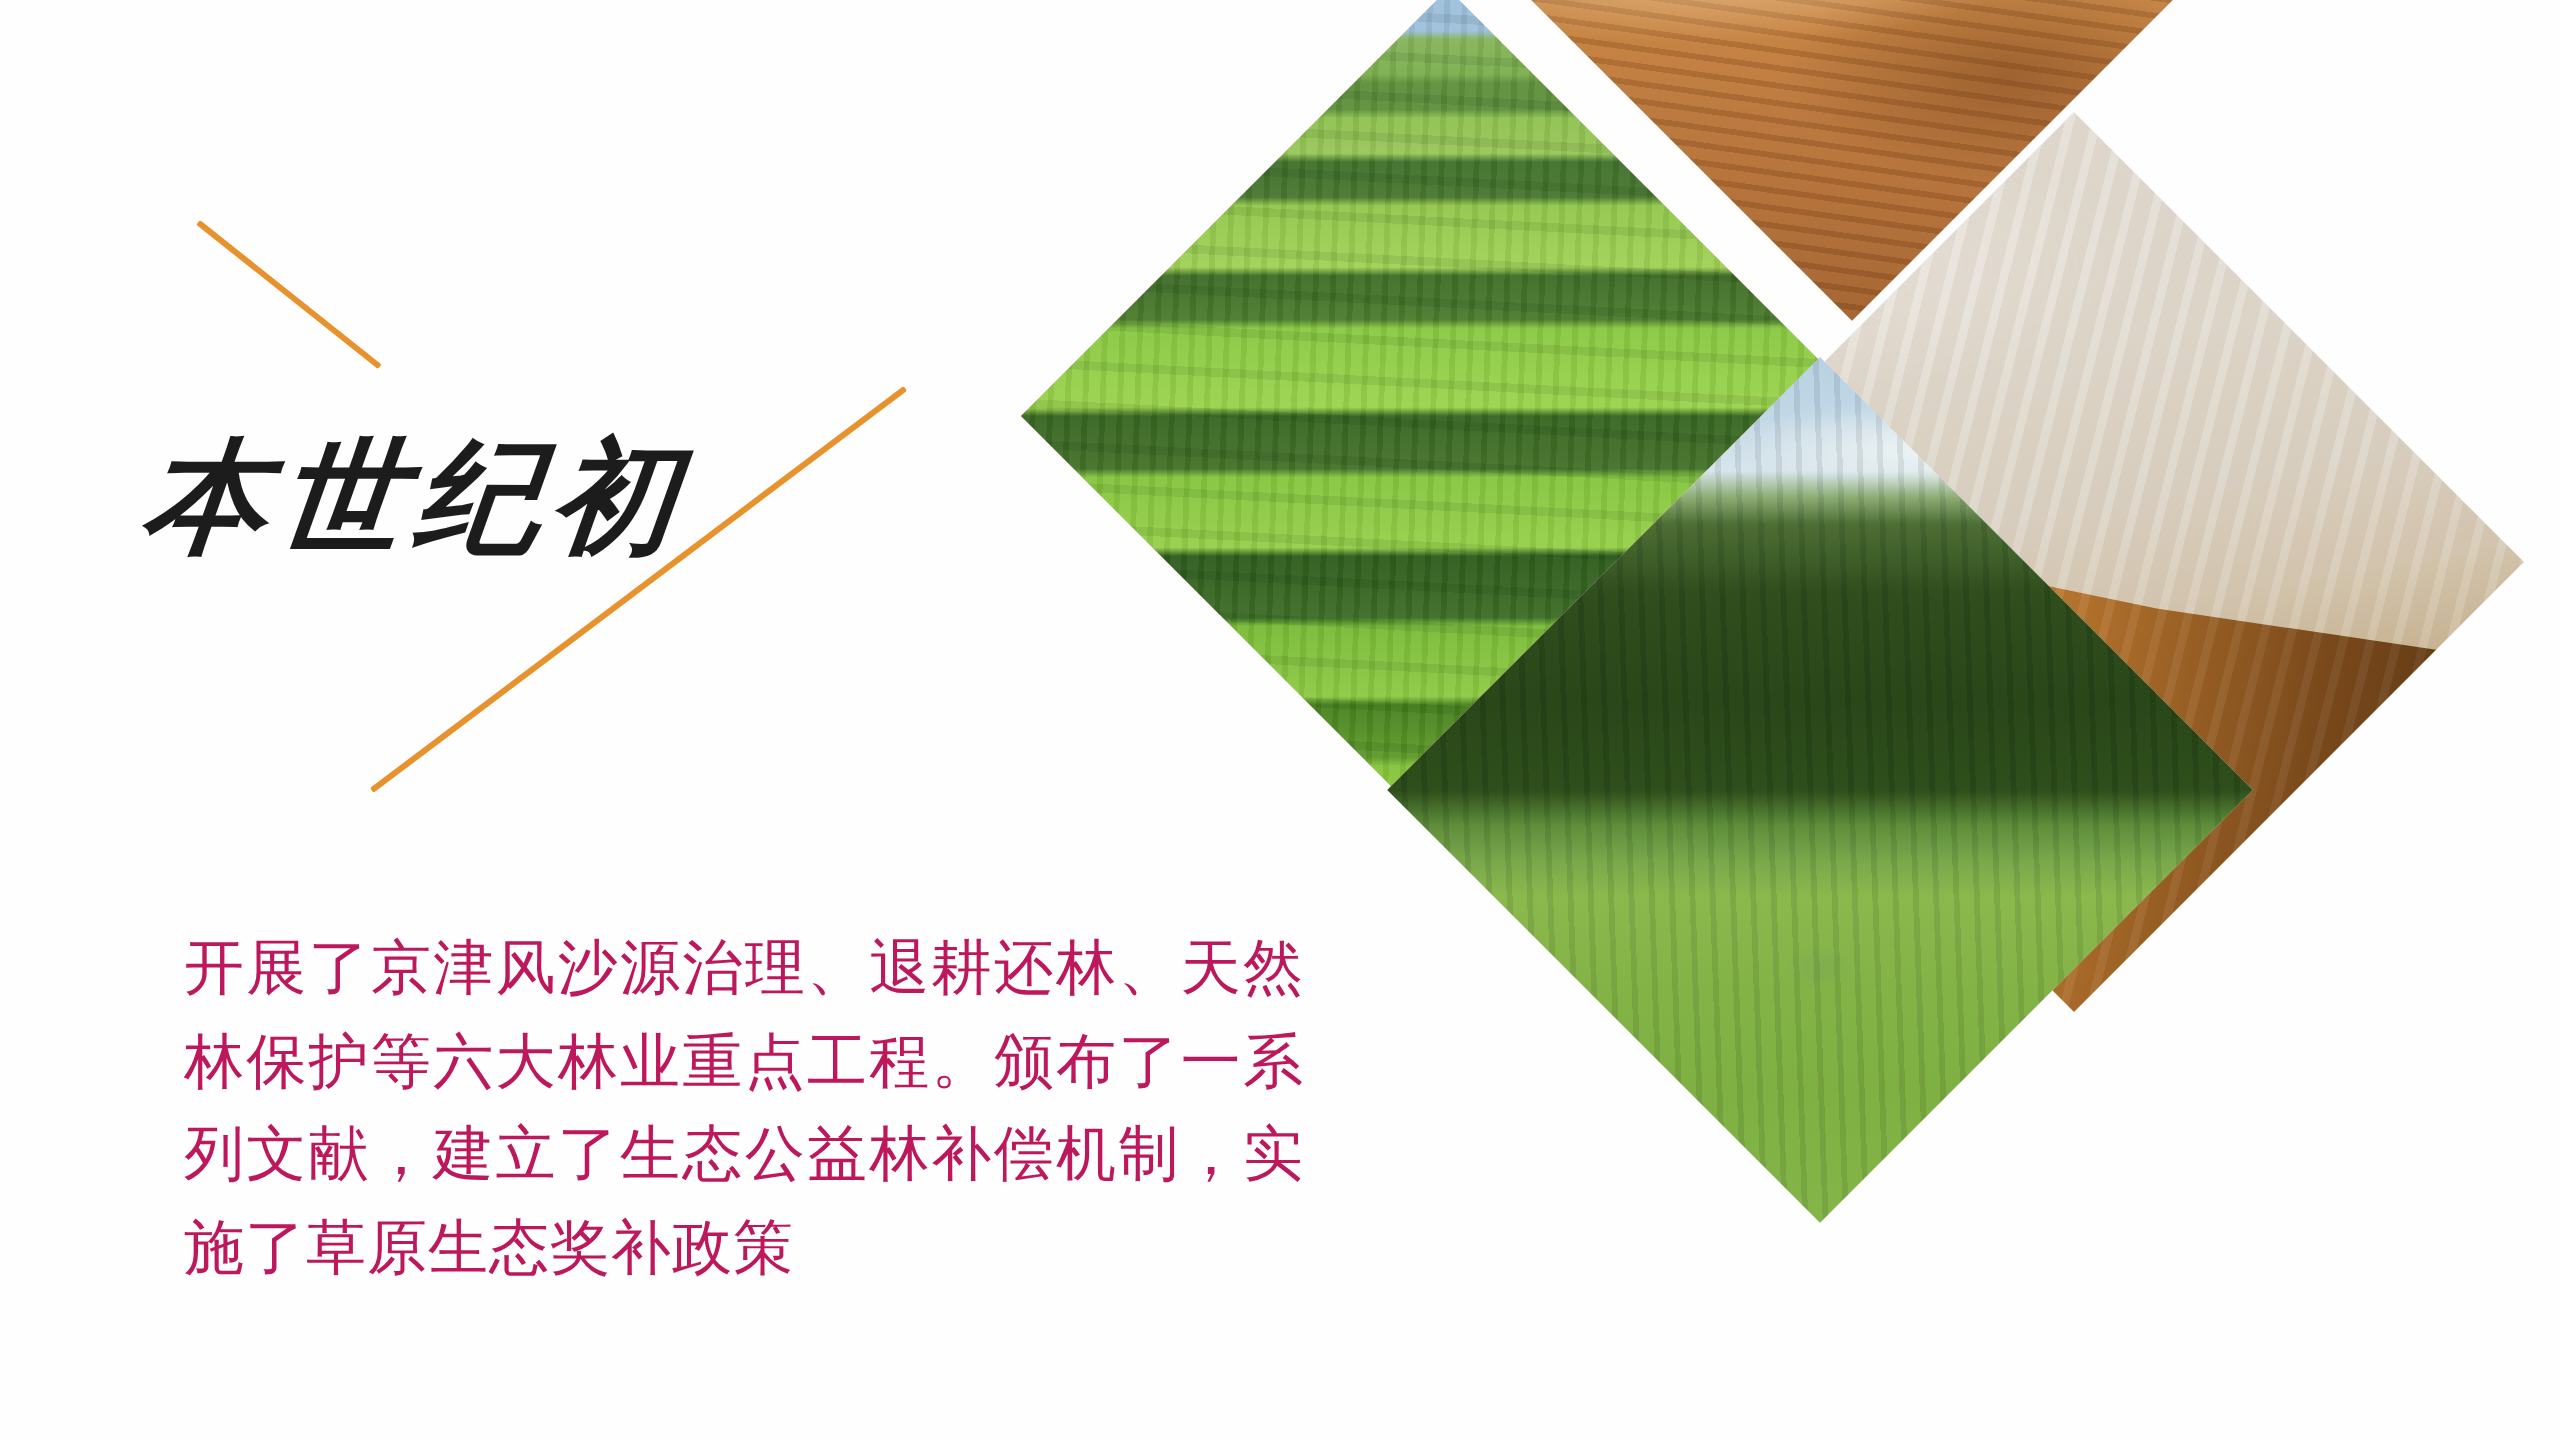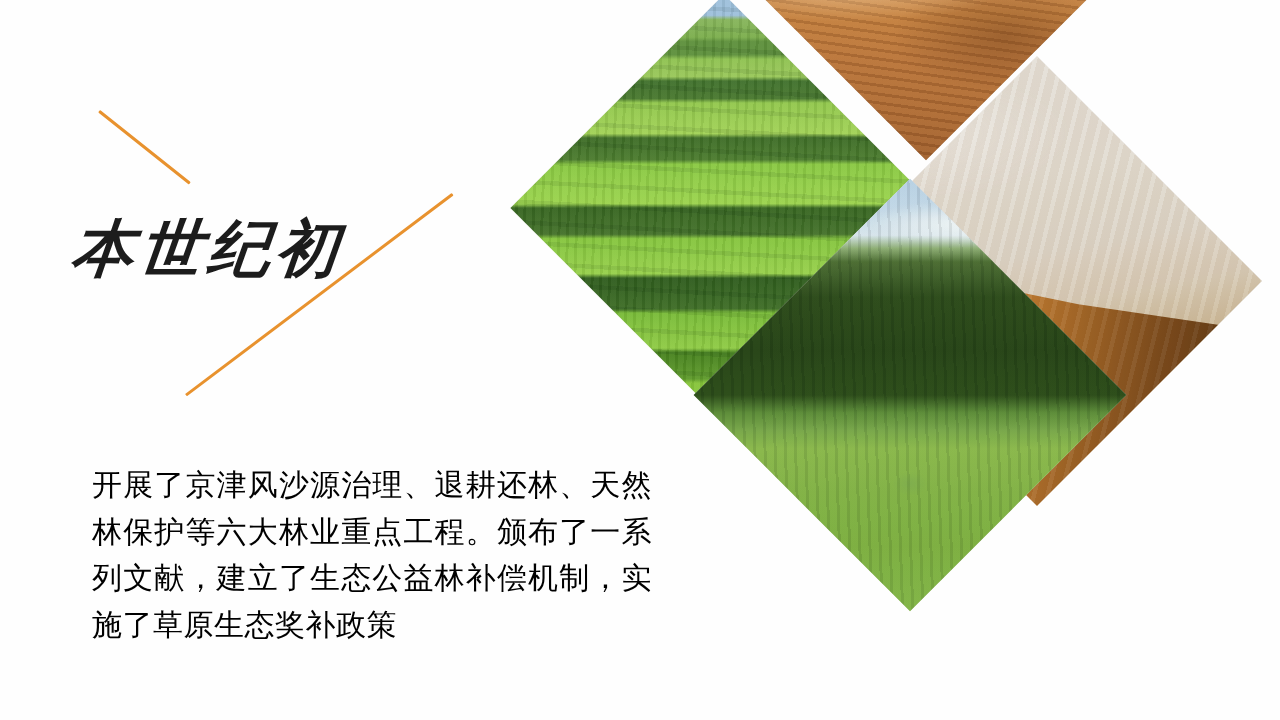--- a/index.html
+++ b/index.html
@@ -25,21 +25,21 @@
     font-size:62px;line-height:1;font-weight:700;
     color:#1c1c1c;letter-spacing:6px;
     font-style:italic;
     transform:skewX(-6deg);
     white-space:nowrap;
   }
 
   .body-text{
     position:absolute;left:92px;top:462px;width:560px;
     font-family:Liberation Serif, serif;
-    font-size:30px;line-height:1.55;color:#000000;
+    font-size:30px;line-height:1.55;color:#be185d;
     letter-spacing:0.5px;text-align:justify;
   }
 
   
   .collage{position:absolute;left:540px;top:-20px;width:760px;height:760px;}
 
   .diamond{
     position:absolute;
     transform:rotate(45deg);
     overflow:hidden;

